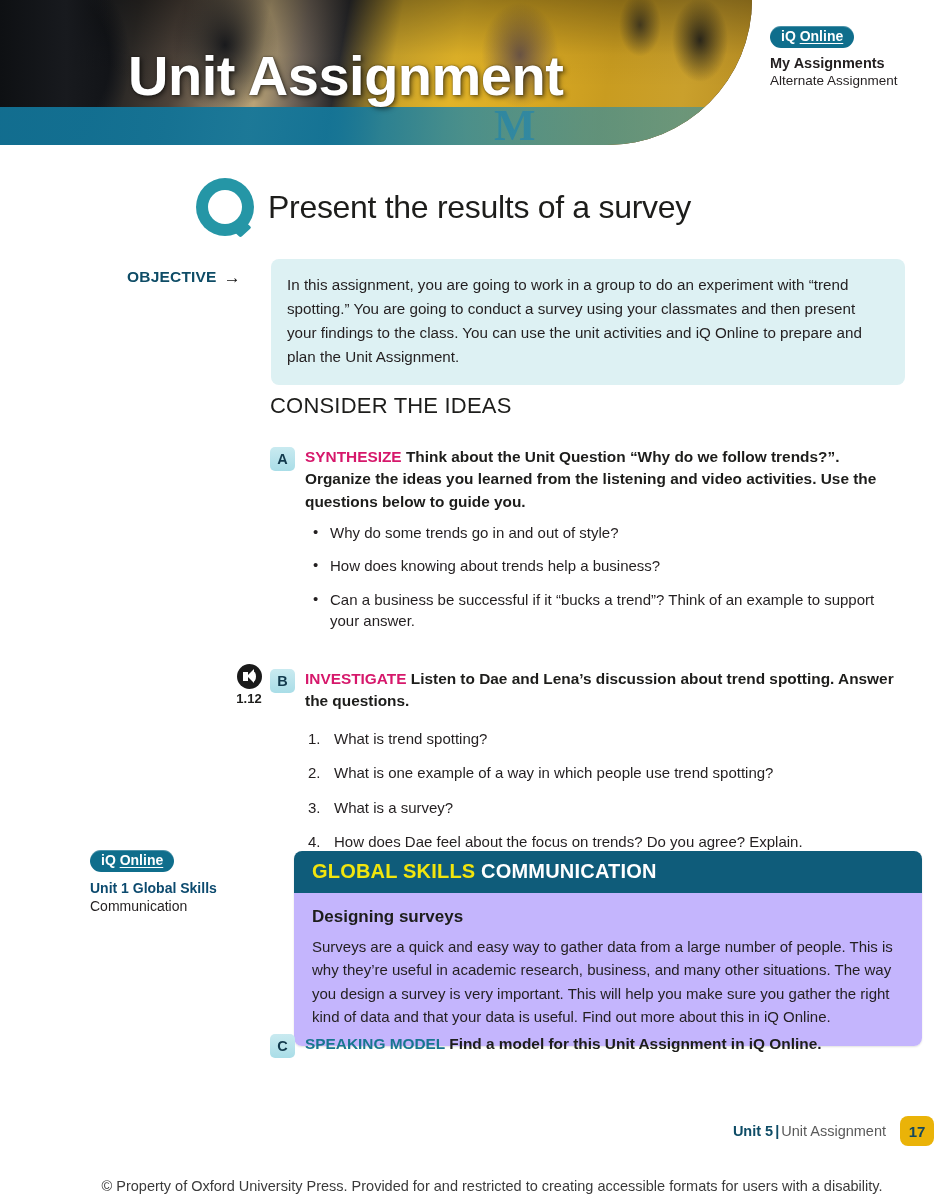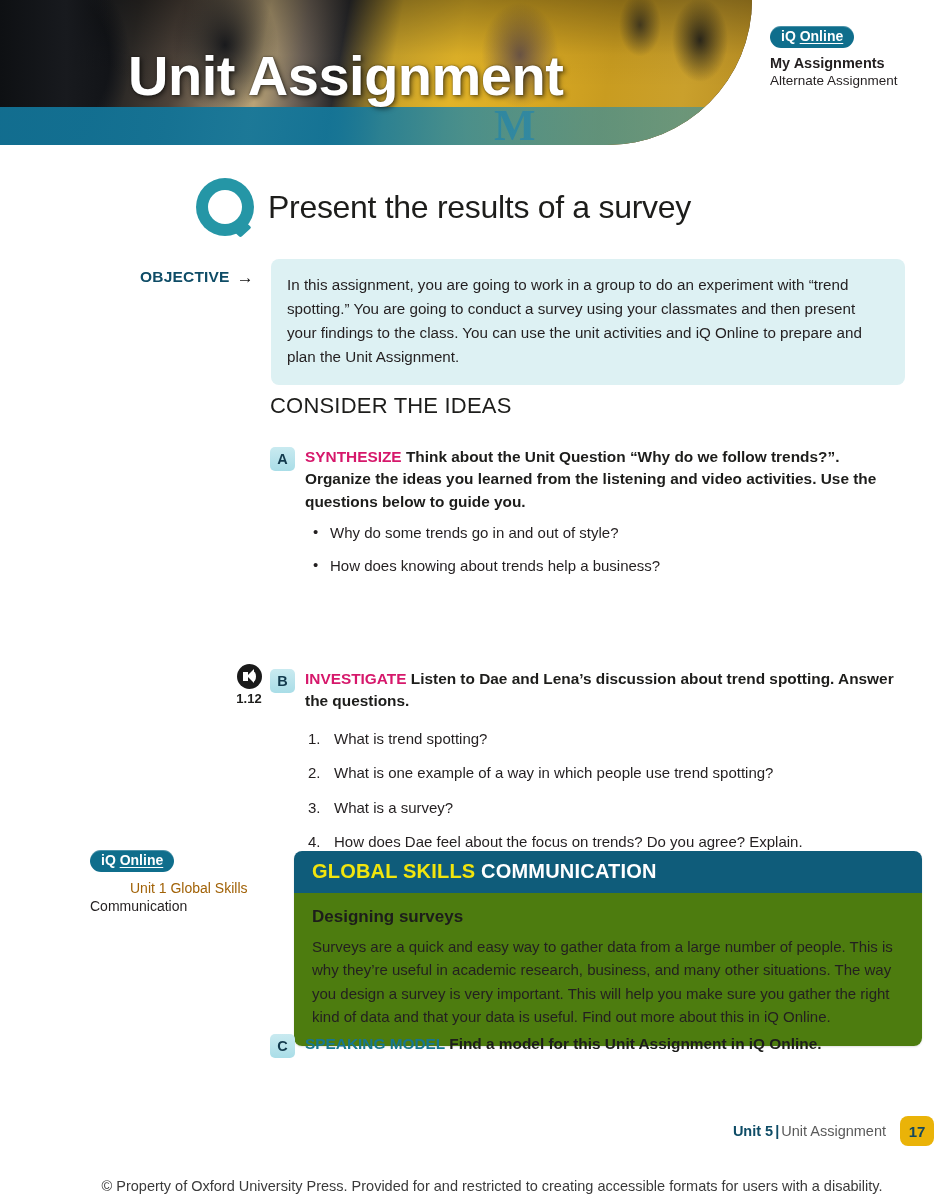--- a/index.html
+++ b/index.html
@@ -165,21 +165,21 @@
     font-size: 32px;
     font-weight: normal;
     color: #1d1d1b;
     letter-spacing: -0.3px;
     white-space: nowrap;
   }
 
   
   .objective-label {
     position: absolute;
-    left: 140px; top: 268px;
+    left: 127px; top: 268px;
     font-size: 15.5px;
     font-weight: bold;
     color: #0e4c66;
     letter-spacing: 0.2px;
     display: flex; align-items: center; gap: 7px;
   }
   .objective-arrow { font-size: 17px; color: #111; line-height: 1; }
 
   .objective-box {
     position: absolute;
@@ -318,23 +318,22 @@
 
   
   .gs-side {
     position: absolute;
     left: 90px; top: 850px;
     width: 180px;
   }
   .gs-side-line1 {
     margin-top: 8px;
     font-size: 14px;
-    font-weight: normal;
-    color: #a16207;
-    margin-left: 40px;
+    font-weight: bold;
+    color: #0c4a6e;
   }
   .gs-side-line2 {
     margin-top: 2px;
     font-size: 14px;
     color: #231f20;
   }
 
   .gs-box {
     position: absolute;
     left: 270px; top: 851px;
@@ -347,21 +346,21 @@
   .gs-header {
     background: #0f5c7a;
     padding: 9px 18px 10px 18px;
     font-size: 20px;
     font-weight: bold;
     letter-spacing: 0.2px;
   }
   .gs-header .gs-yellow { color: #f2e50d; }
   .gs-header .gs-white { color: #ffffff; }
   .gs-body {
-    background: #4d7c0f;
+    background: #c4b5fd;
     padding: 14px 20px 18px 18px;
   }
   .gs-subtitle {
     font-size: 17px;
     font-weight: bold;
     color: #1d1d1b;
     margin-bottom: 8px;
   }
   .gs-text {
     font-size: 15px;
@@ -437,20 +436,21 @@
   <div class="letter-badge">A</div>
   <div class="activity-text">
     <span class="kw-pink">SYNTHESIZE</span>
     <span>Think about the Unit Question “Why do we follow trends?”. Organize the ideas you learned from the listening and video activities. Use the questions below to guide you.</span>
   </div>
 </div>
 
 <ul class="bullets" style="left:310px; top:522px; width:590px;">
   <li>Why do some trends go in and out of style?</li>
   <li>How does knowing about trends help a business?</li>
+  <li>Can a business be successful if it “bucks a trend”? Think of an example to support your answer.</li>
 </ul>
 
 <div class="audio-block">
   <div class="audio-icon">
       <span class="audio-waves"></span>
     </div>
   <div class="audio-num">1.12</div>
 </div>
 
 <div class="activity" style="left:270px; top:668px; width:630px;">

